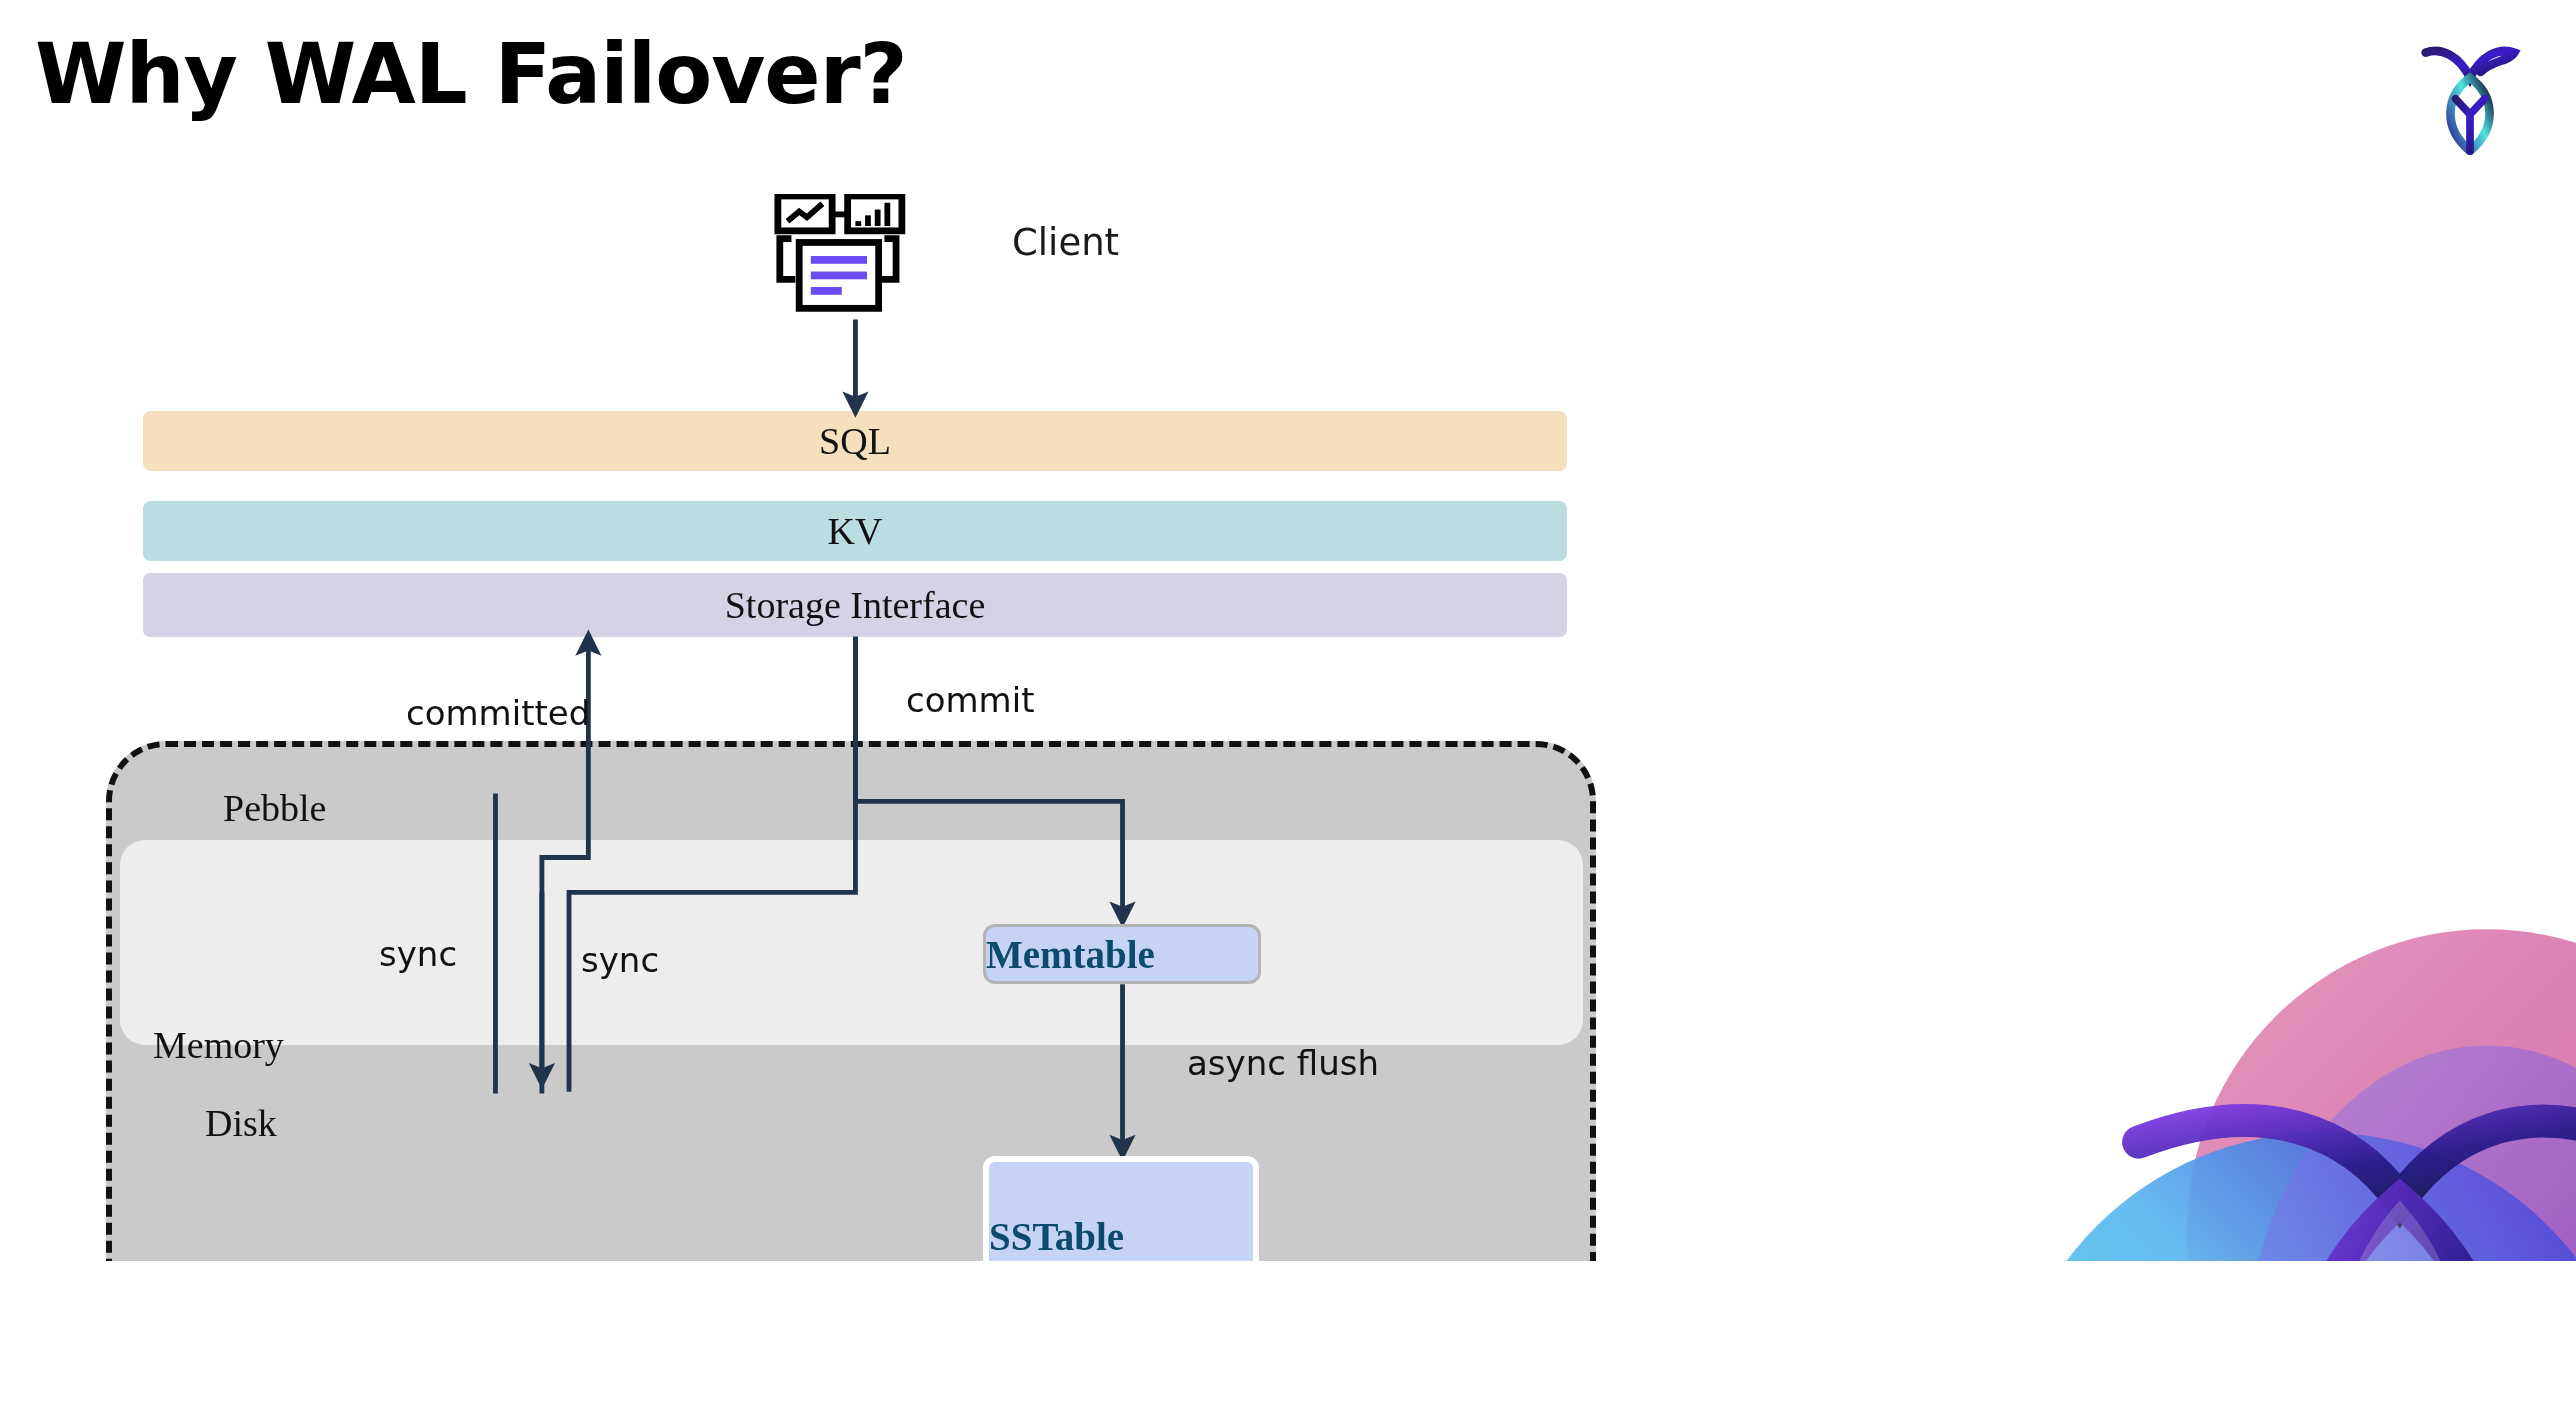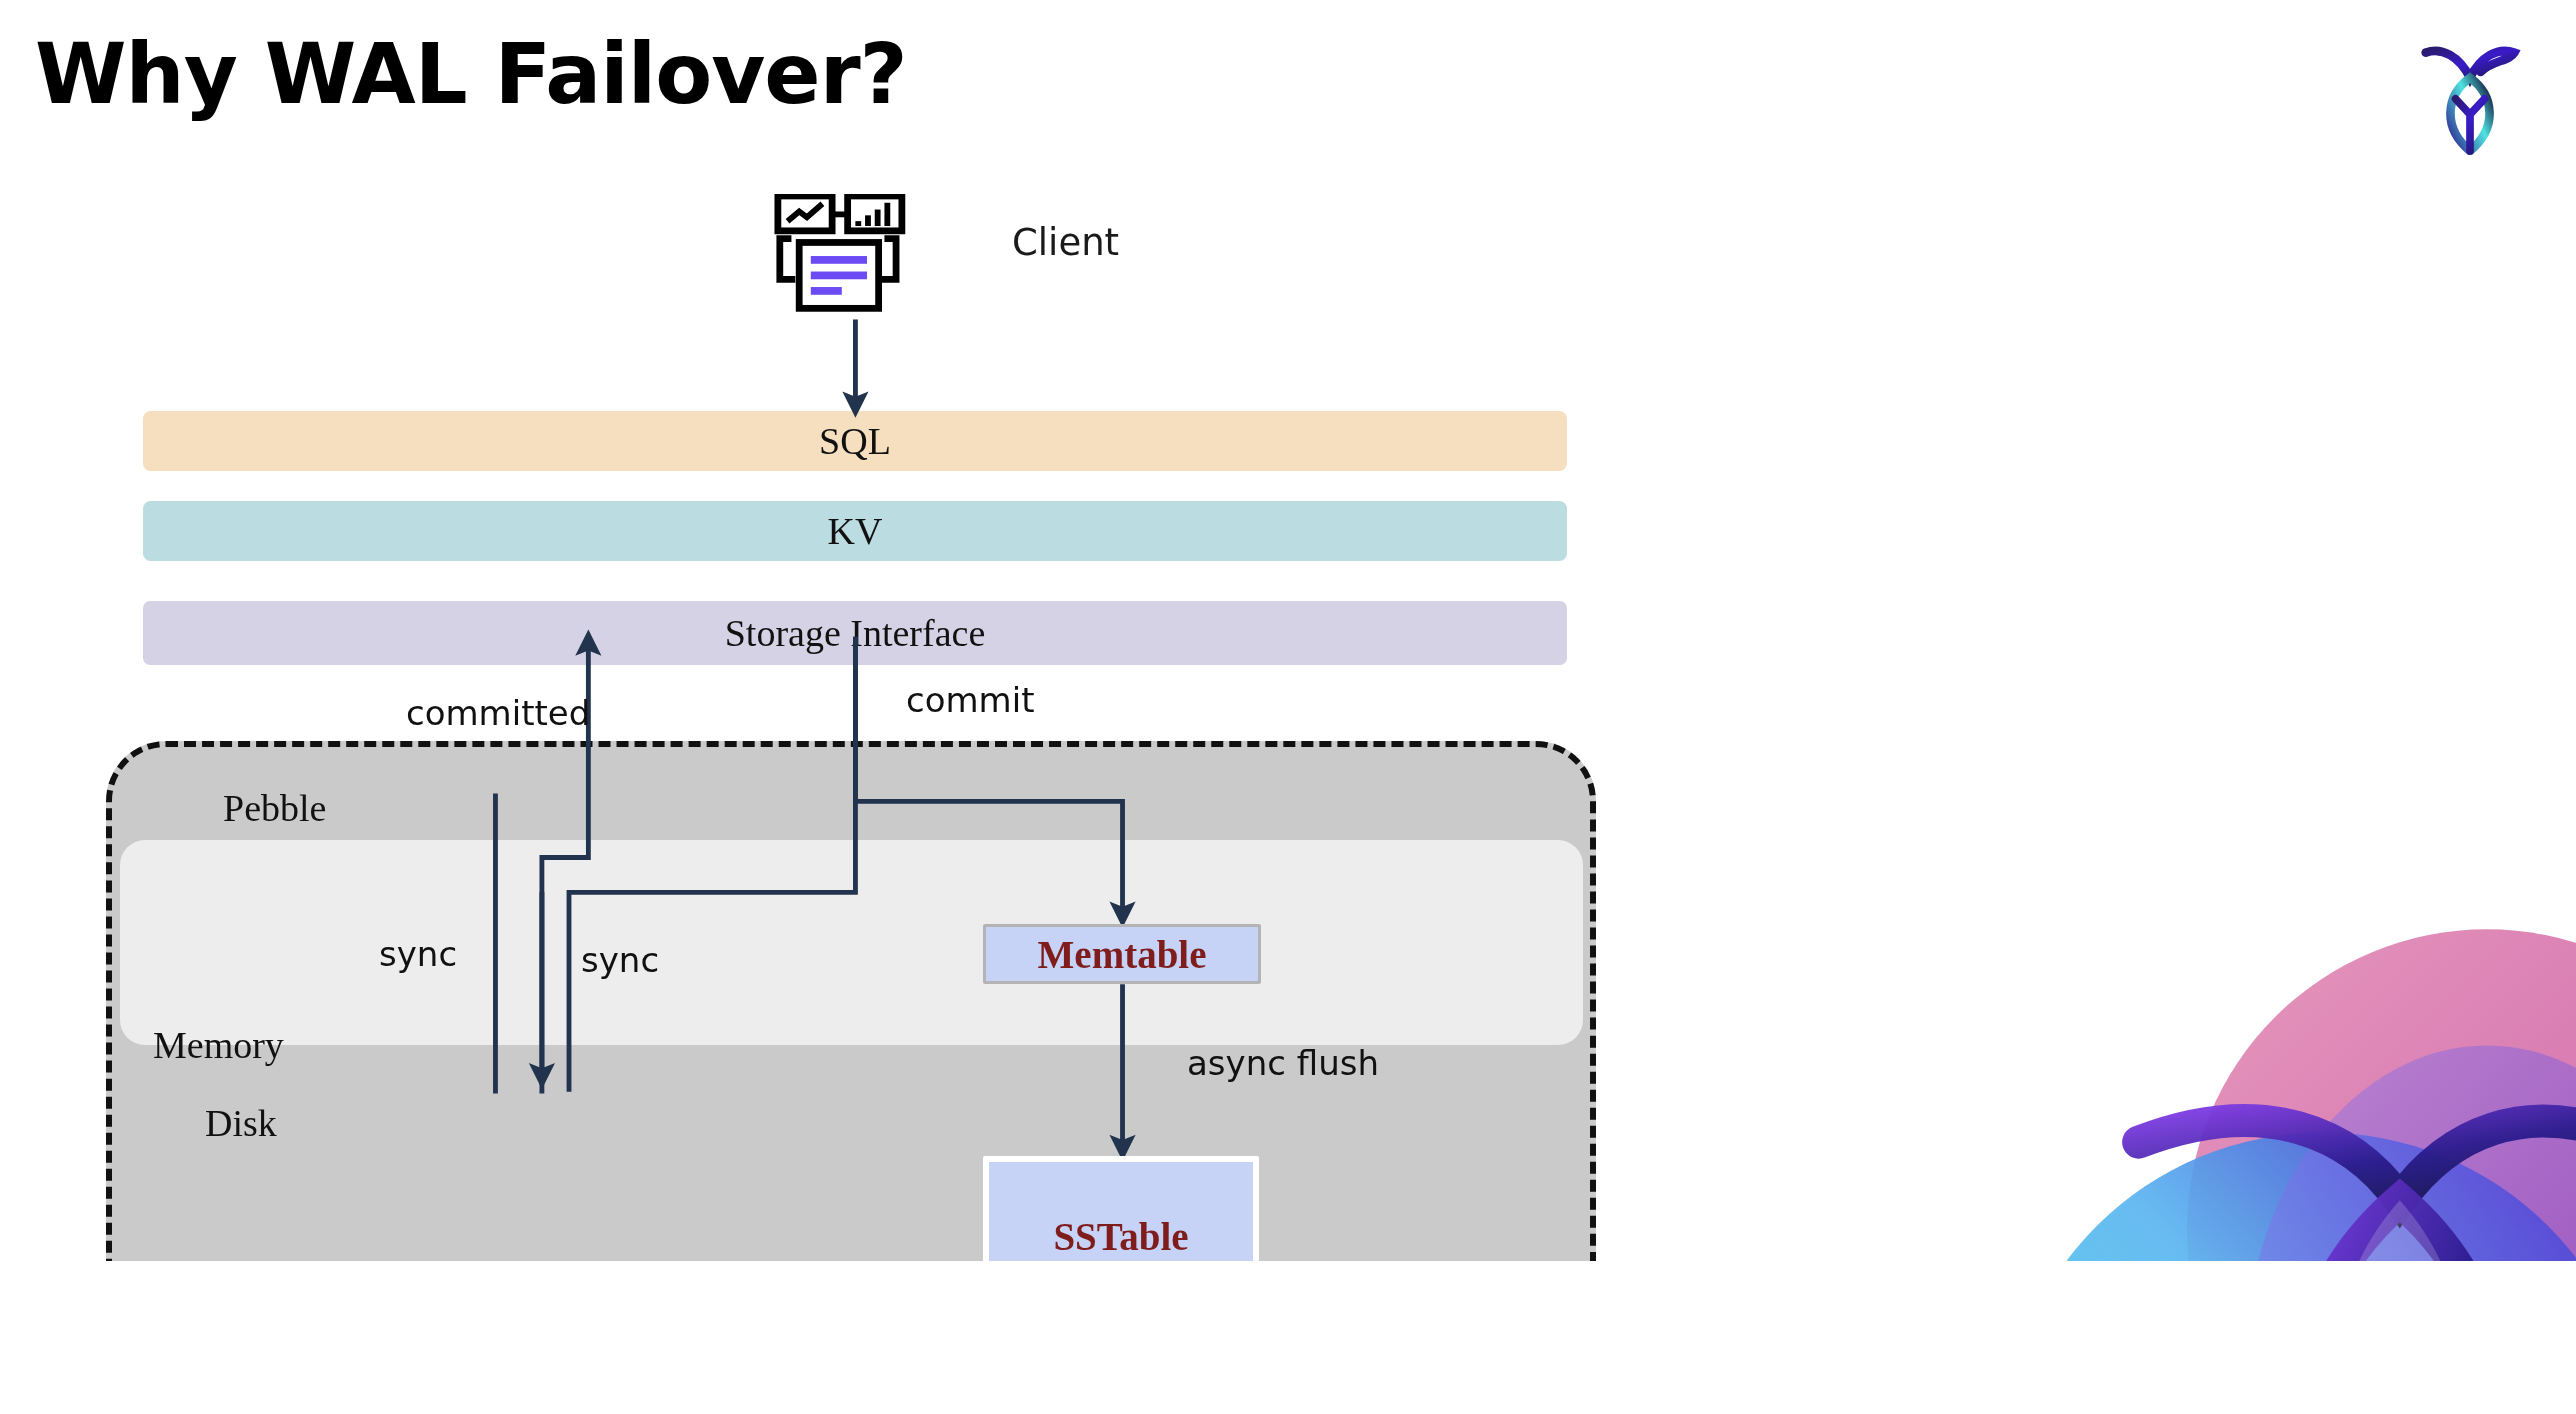--- a/index.html
+++ b/index.html
@@ -29,21 +29,21 @@
   }
 
   
   .layer-bar{
     position:absolute;left:143px;width:1424px;height:60px;border-radius:7.7px;
     display:flex;align-items:center;justify-content:center;
     font-family:"Liberation Serif", serif;font-size:38px;color:#111;text-align:right;
   }
   #layer-sql{top:411px;background:#f5dfbe;}
   #layer-kv{top:501px;background:#bbdce0;}
-  #layer-storage{top:601px;background:#d6d2e5;height:64px;border-radius:7px;}
+  #layer-storage{top:573px;background:#d6d2e5;height:64px;border-radius:7px;}
 
   
   #pebble-box{
     position:absolute;left:106px;top:741px;width:1490px;height:662px;
     border:6.8px dashed #111;border-radius:60px;background:#cacaca;box-sizing:border-box;
   }
   #pebble-label{
     position:absolute;left:223px;top:786px;
     font-family:"Liberation Serif", serif;font-size:38px;color:#111;
   }
@@ -55,23 +55,23 @@
     position:absolute;left:153px;top:1023px;
     font-family:"Liberation Serif", serif;font-size:38px;color:#111;
   }
   #disk-label{
     position:absolute;left:205px;top:1101px;
     font-family:"Liberation Serif", serif;font-size:38px;color:#111;
   }
 
   
   .node-box{
-    position:absolute;background:#c7d2f7;border-radius:2px;
-    display:flex;align-items:center;justify-content:center;
-    font-family:"Liberation Serif", serif;font-weight:bold;font-size:39px;color:#7f1d1d;
+    position:absolute;background:#c7d2f7;border-radius:12px;
+    display:flex;align-items:center;justify-content:flex-start;
+    font-family:"Liberation Serif", serif;font-weight:bold;font-size:39px;color:#0c4a6e;
     box-sizing:border-box;
   }
   #node-memtable{left:983px;top:924px;width:278px;height:60px;border:3.9px solid #b4b4b4;}
   #node-wal{left:447px;top:1086px;width:184px;height:179px;border:6.8px solid #ffffff;}
   #node-sstable{left:983px;top:1156px;width:276px;height:160px;border:6.8px solid #ffffff;}
 
   
   .edge-label{
     position:absolute;font-family:"DejaVu Sans", sans-serif;font-size:34px;color:#111;
     white-space:nowrap;

